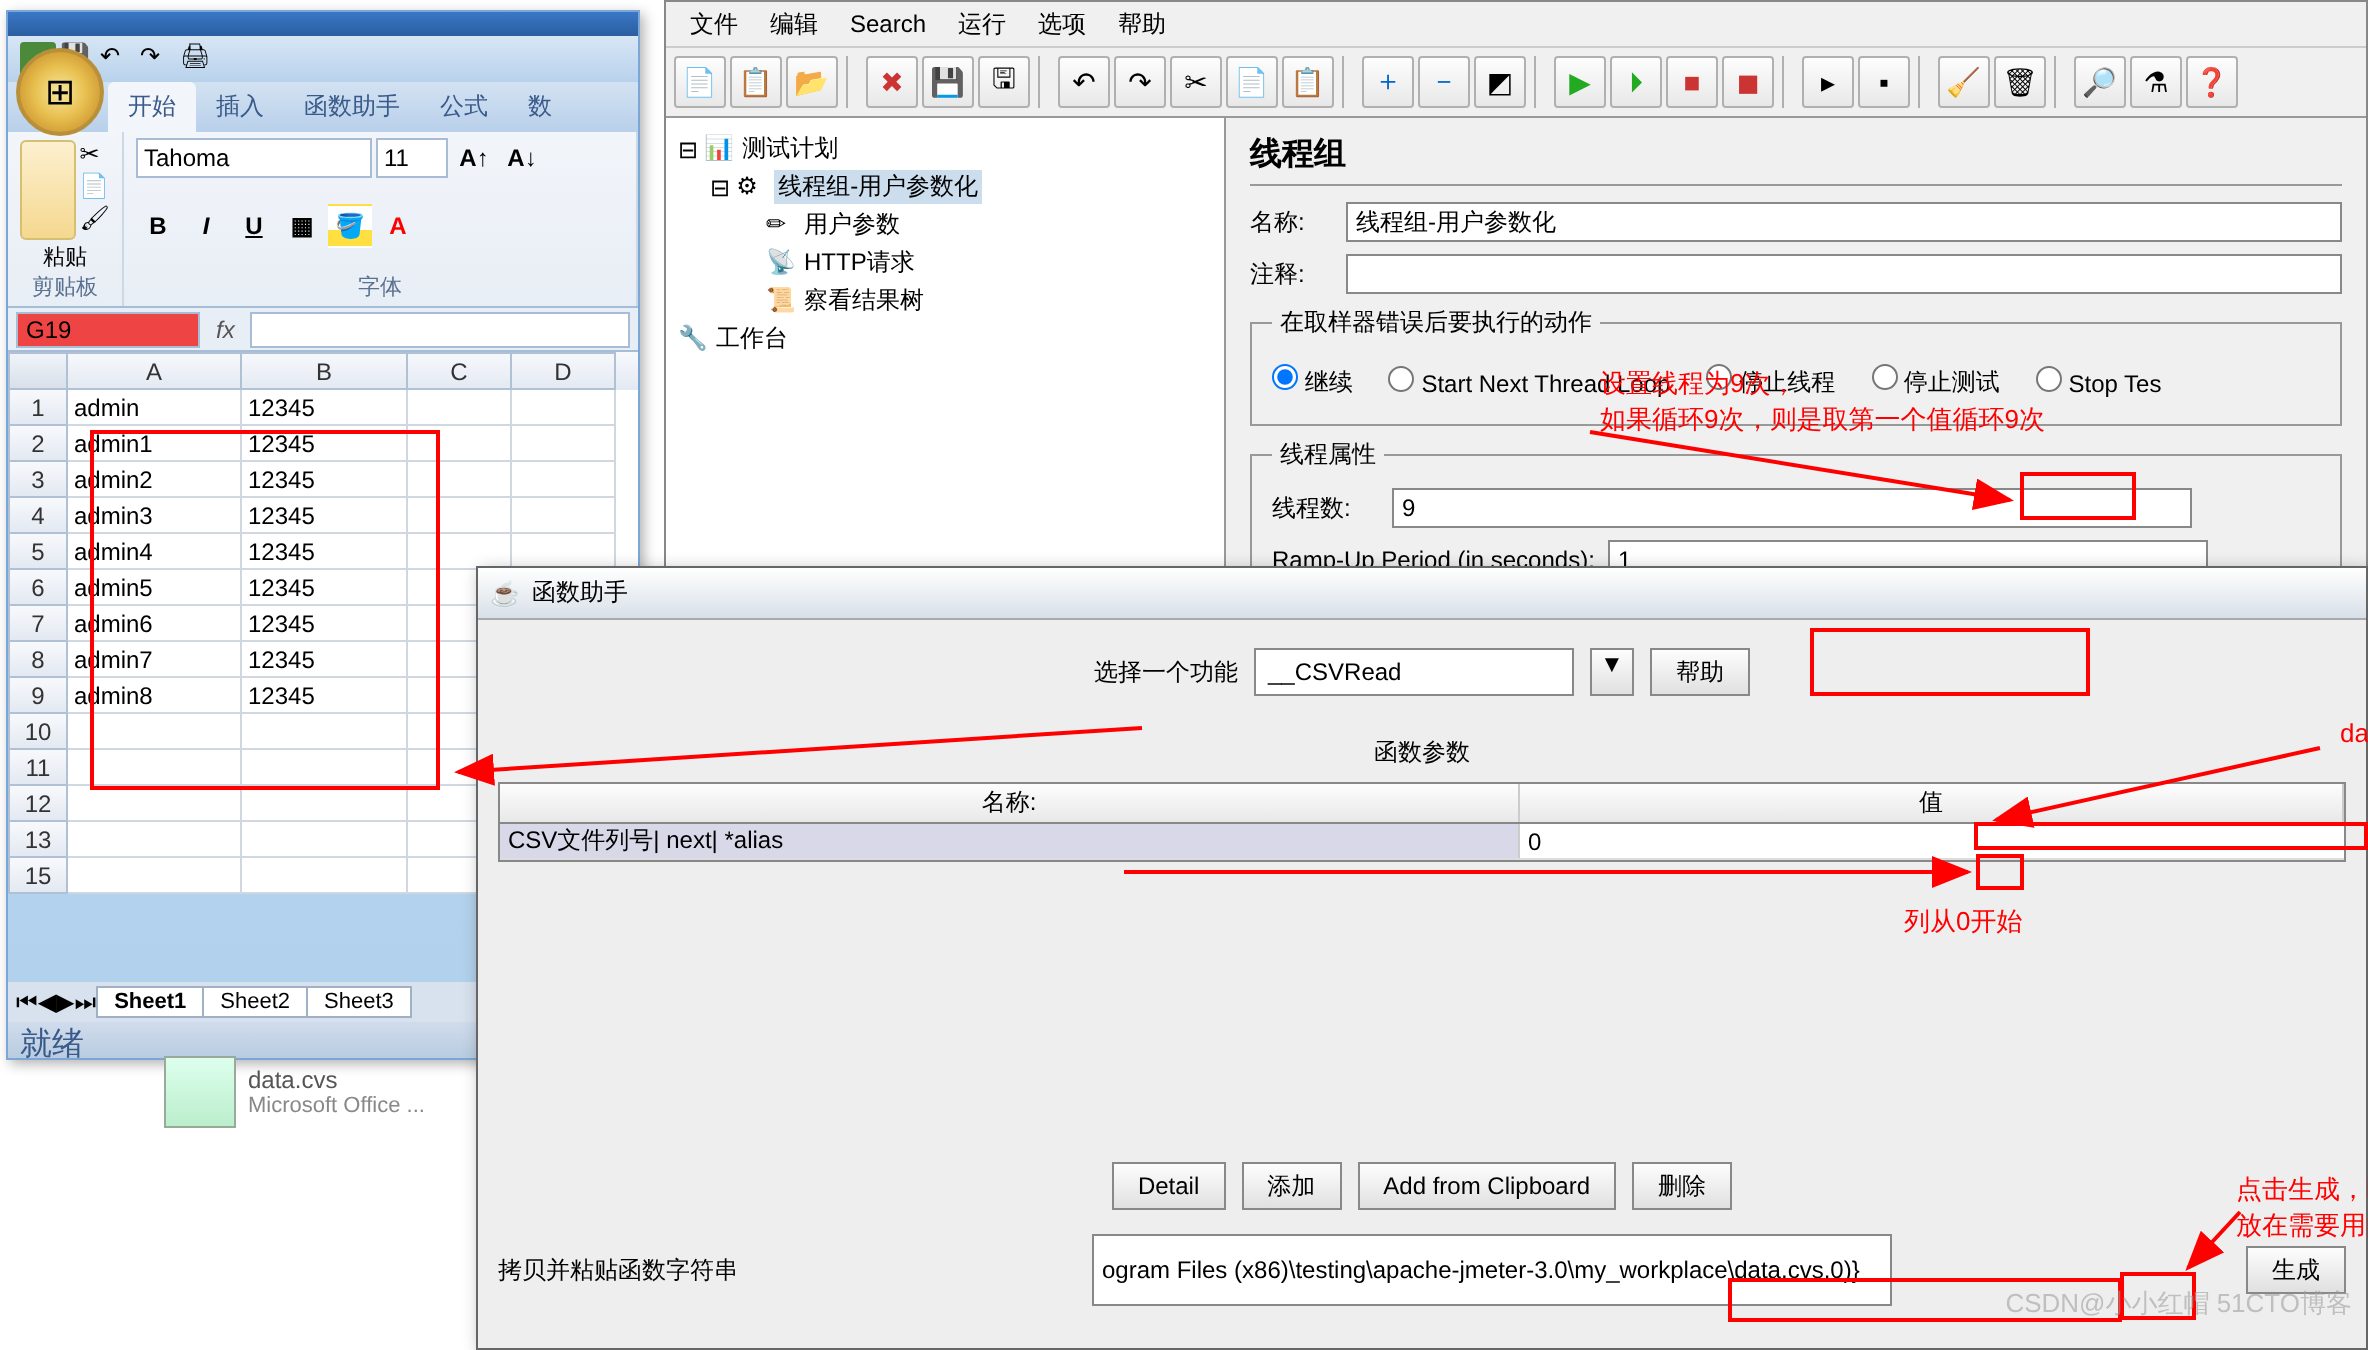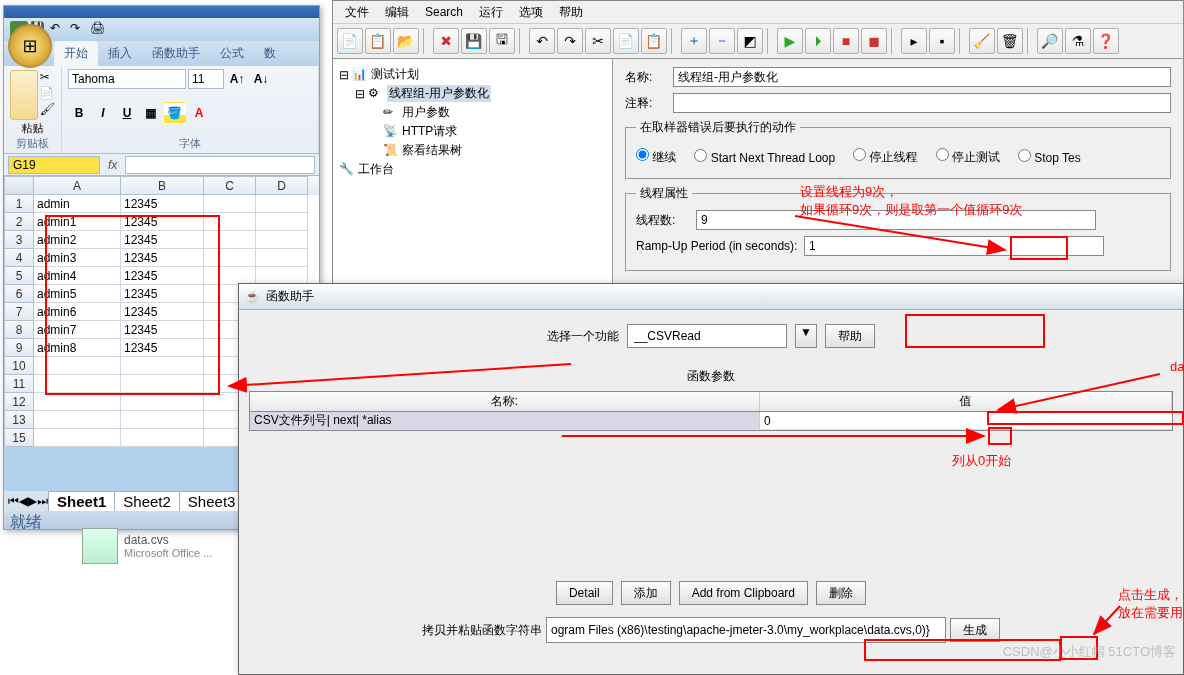--- a/index.html
+++ b/index.html
@@ -13,32 +13,32 @@
 .etab{padding:4px 10px;color:#3a5a8a}
 .etab.active{background:#f2f5fa;border-radius:3px 3px 0 0}
 .ribbon{height:88px;background:linear-gradient(#f2f5fa,#e8eef5);display:flex;border-bottom:1px solid #a5bdd7}
 .rgroup{border-right:1px solid #cdd8e5;padding:2px 6px;display:flex;flex-direction:column;justify-content:space-between}
 .rgroup-lbl{text-align:center;color:#5a7090;font-size:11px}
 .paste-btn{width:36px;height:50px;background:linear-gradient(#fdf0d0,#f5d890);border:1px solid #d5c070;border-radius:3px;margin-top:2px}
 .font-row{display:flex;gap:2px;align-items:center;margin-bottom:3px}
 .font-sel{border:1px solid #a8bcd5;background:#fff;height:20px;padding:0 3px;display:flex;align-items:center}
 .fmt-btn{width:22px;height:22px;border:1px solid transparent;display:flex;align-items:center;justify-content:center;font-weight:bold}
 .namebox-row{height:22px;background:#e8eef5;display:flex;align-items:center;border-bottom:1px solid #a5bdd7}
-.namebox{width:92px;border:1px solid #a8bcd5;background:#fde047;height:18px;padding:0 4px;margin-left:4px;display:flex;align-items:center}
+.namebox{width:92px;border:1px solid #a8bcd5;background:#ef4444;height:18px;padding:0 4px;margin-left:4px;display:flex;align-items:center}
 .fx{font-style:italic;color:#555;margin:0 8px}
 .fbar{flex:1;border:1px solid #a8bcd5;background:#fff;height:18px;margin-right:4px}
 .grid{background:#fff}
 .ghdr{display:flex;height:19px;background:linear-gradient(#f7f9fc,#e3e9f2)}
 .corner{width:30px;border:1px solid #b0c0d5;background:linear-gradient(#f0f4f9,#d8e0ea)}
 .colh{border:1px solid #b0c0d5;border-left:none;text-align:center;color:#333;display:flex;align-items:center;justify-content:center}
 .grow{display:flex;height:18px}
 .rowh{width:30px;border:1px solid #b0c0d5;border-top:none;text-align:center;background:linear-gradient(#f7f9fc,#e3e9f2);color:#333;display:flex;align-items:center;justify-content:center}
 .cell{border-right:1px solid #d0d7e0;border-bottom:1px solid #d0d7e0;padding:0 3px;display:flex;align-items:center}
 .sheet-tabs{position:absolute;bottom:18px;left:0;right:0;height:20px;background:#d8e2ef;display:flex;align-items:center;padding-left:4px}
-.stab{background:#fff;border:1px solid #a0b0c5;padding:1px 8px;margin-right:-1px;font-size:15px}
+.stab{background:#fff;border:1px solid #a0b0c5;padding:1px 8px;margin-right:-1px;font-size:11px}
 .stab.active{background:#fff;font-weight:bold}
 .status{position:absolute;bottom:0;left:0;right:0;height:18px;background:linear-gradient(#d0dcec,#b8cce0);padding:1px 6px;font-size:16px;color:#3a5a8a}
 .redbox{border:2px solid red;position:absolute;pointer-events:none}
 .jm{position:absolute;left:332px;top:0;right:0;height:285px;background:#f0f0f0;border:1px solid #888}
 .jm-menu{height:22px;background:#f0f0f0;display:flex;align-items:center;gap:4px;padding:0 6px}
 .jm-menu span{padding:0 6px}
 .jm-tb{height:36px;background:#f0f0f0;border-top:1px solid #ccc;border-bottom:1px solid #999;display:flex;align-items:center;padding:0 4px;gap:2px}
 .tbtn{width:26px;height:26px;border:1px solid #b0b0b0;background:linear-gradient(#fdfdfd,#e8e8e8);border-radius:2px;display:flex;align-items:center;justify-content:center;font-size:14px}
 .tsep{width:6px;height:26px;border-left:1px solid #b0b0b0;margin:0 2px}
 .jm-body{display:flex;height:calc(100% - 58px)}
@@ -59,22 +59,22 @@
 .fh-sel-row{display:flex;align-items:center;justify-content:center;gap:8px;margin-bottom:20px}
 .fh-combo{width:160px;height:24px;border:1px solid #888;background:#fff;padding:0 6px;display:flex;align-items:center}
 .fh-dd{width:22px;height:24px;border:1px solid #888;background:linear-gradient(#fdfdfd,#e0e0e0);text-align:center}
 .fh-btn{height:24px;border:1px solid #888;background:linear-gradient(#fdfdfd,#e0e0e0);padding:0 12px}
 .fh-tbl{border:1px solid #888;background:#fff}
 .fh-tbl-hdr{display:flex;height:20px;background:linear-gradient(#fdfdfd,#e8e8e8);border-bottom:1px solid #888}
 .fh-th{flex:1;text-align:center;border-right:1px solid #ccc;display:flex;align-items:center;justify-content:center}
 .fh-tr{display:flex;height:18px;border-bottom:1px solid #ddd}
 .fh-td{padding:0 4px;display:flex;align-items:center}
 .fh-btn-row{display:flex;justify-content:center;gap:8px;margin-top:150px}
-.fh-out-row{display:flex;align-items:center;justify-content:center;gap:4px;margin-top:12px}
-.fh-out{width:400px;height:26px;border:1px solid #888;background:#fff;padding:0 4px;display:flex;align-items:center}
+.fh-out-row{display:flex;align-items:center;justify-content:space-between;gap:4px;margin-top:12px}
+.fh-out{width:400px;height:36px;border:1px solid #888;background:#fff;padding:0 4px;display:flex;align-items:center}
 .anno{position:absolute;color:red;font-size:13px;line-height:1.4}
 .arrow{position:absolute;pointer-events:none}
 .file-ico{position:absolute;left:82px;top:528px;width:150px;display:flex;gap:6px;align-items:center}
 .watermark{position:absolute;right:8px;bottom:14px;color:#a0a0a0;opacity:.6;font-size:13px}
 </style>
 </head>
 <body>
 
 <div class="excel" data-name="excel-window">
   <div class="excel-titlebar" data-name="excel-titlebar"></div>
@@ -330,20 +330,21 @@
       <div class="tnode" style="margin-left:44px">
           <span class="tico" data-name="tree-res-icon">📜</span>
           <span data-name="tree-results">察看结果树</span>
         </div>
       <div class="tnode">
           <span class="tico" data-name="workbench-icon">🔧</span>
           <span data-name="tree-workbench">工作台</span>
         </div>
     </div>
     <div class="jm-panel" data-name="jmeter-panel">
+      <div class="panel-title" data-name="panel-title">线程组</div>
       <div class="frow">
           <div class="flbl" data-name="name-label">名称:</div>
           <input class="finput" data-name="tg-name-input" value="线程组-用户参数化" style="">
         </div>
       <div class="frow">
           <div class="flbl" data-name="comment-label">注释:</div>
           <input class="finput" data-name="tg-comment-input" style="">
         </div>
       <fieldset class="fieldset" data-name="error-action-fieldset">
         <legend data-name="error-action-legend">在取样器错误后要执行的动作</legend>

